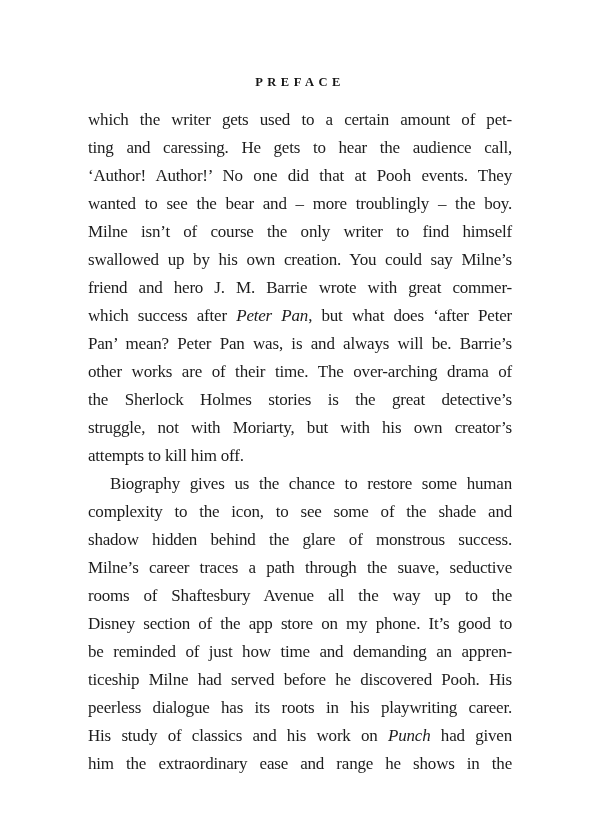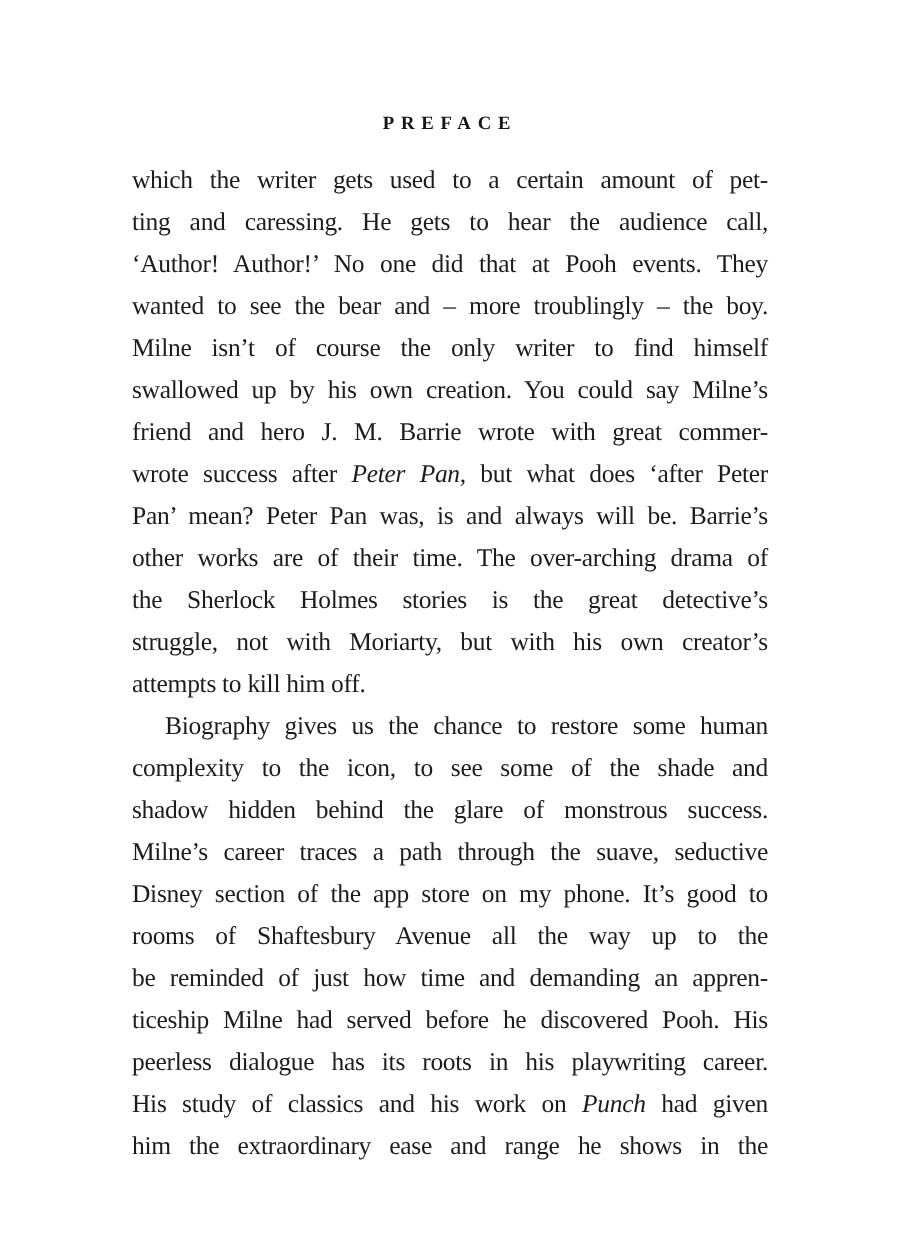--- a/index.html
+++ b/index.html
@@ -69,32 +69,32 @@
   <div class="running-header">PREFACE</div>
 
   <div class="text-block">
       <div class="line"><span>which the writer gets used to a certain amount of pet-</span></div>
       <div class="line"><span>ting and caressing. He gets to hear the audience call,</span></div>
       <div class="line"><span>‘Author! Author!’ No one did that at Pooh events. They</span></div>
       <div class="line"><span>wanted to see the bear and – more troublingly – the boy.</span></div>
       <div class="line"><span>Milne isn’t of course the only writer to find himself</span></div>
       <div class="line"><span>swallowed up by his own creation. You could say Milne’s</span></div>
       <div class="line"><span>friend and hero J. M. Barrie wrote with great commer-</span></div>
-      <div class="line"><span>wrote success after </span><i>Peter Pan</i><span>, but what does ‘after Peter</span></div>
+      <div class="line"><span>which success after </span><i>Peter Pan</i><span>, but what does ‘after Peter</span></div>
       <div class="line"><span>Pan’ mean? Peter Pan was, is and always will be. Barrie’s</span></div>
       <div class="line"><span>other works are of their time. The over-arching drama of</span></div>
       <div class="line"><span>the Sherlock Holmes stories is the great detective’s</span></div>
       <div class="line"><span>struggle, not with Moriarty, but with his own creator’s</span></div>
       <div class="line no-justify"><span>attempts to kill him off.</span></div>
       <div class="line indent"><span>Biography gives us the chance to restore some human</span></div>
       <div class="line"><span>complexity to the icon, to see some of the shade and</span></div>
       <div class="line"><span>shadow hidden behind the glare of monstrous success.</span></div>
       <div class="line"><span>Milne’s career traces a path through the suave, seductive</span></div>
+      <div class="line"><span>rooms of Shaftesbury Avenue all the way up to the</span></div>
       <div class="line"><span>Disney section of the app store on my phone. It’s good to</span></div>
-      <div class="line"><span>rooms of Shaftesbury Avenue all the way up to the</span></div>
       <div class="line"><span>be reminded of just how time and demanding an appren-</span></div>
       <div class="line"><span>ticeship Milne had served before he discovered Pooh. His</span></div>
       <div class="line"><span>peerless dialogue has its roots in his playwriting career.</span></div>
       <div class="line"><span>His study of classics and his work on </span><i>Punch</i><span> had given</span></div>
       <div class="line"><span>him the extraordinary ease and range he shows in the</span></div>
     </div>
 
   <div class="folio">xi</div>
 </div>
 

